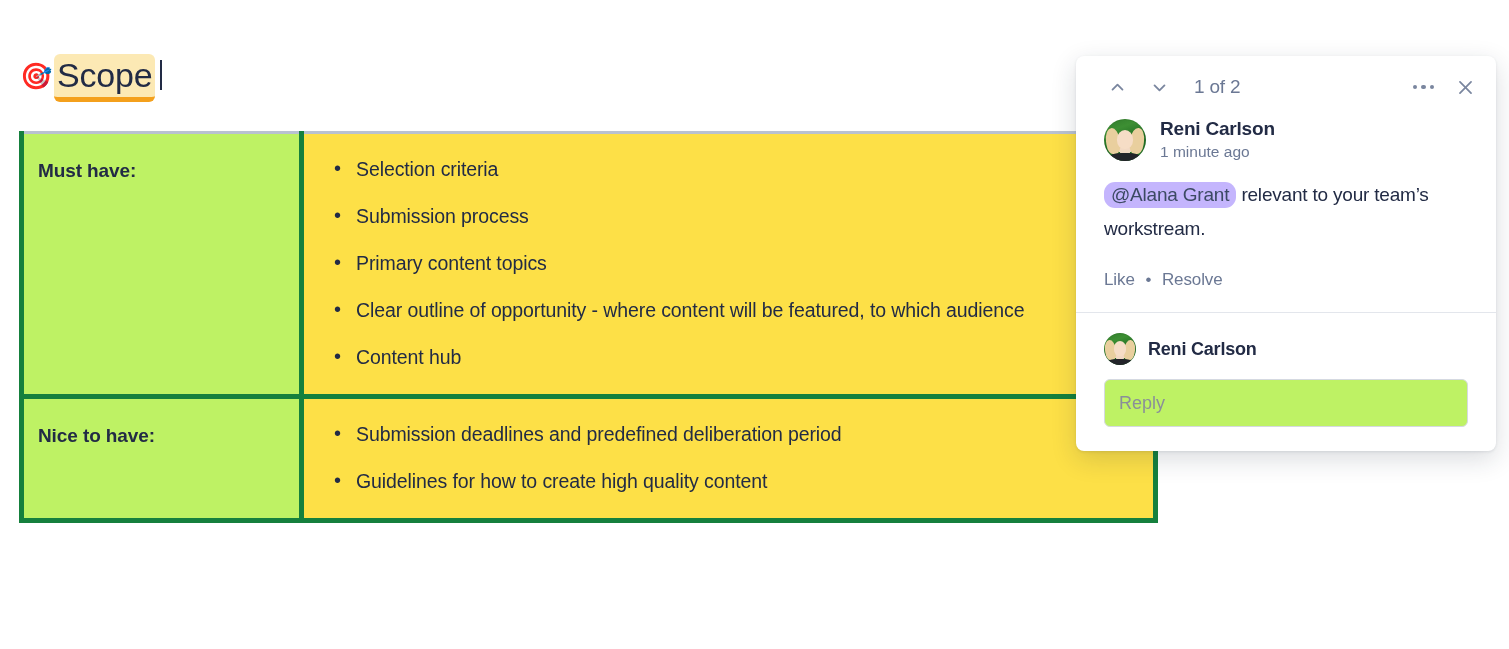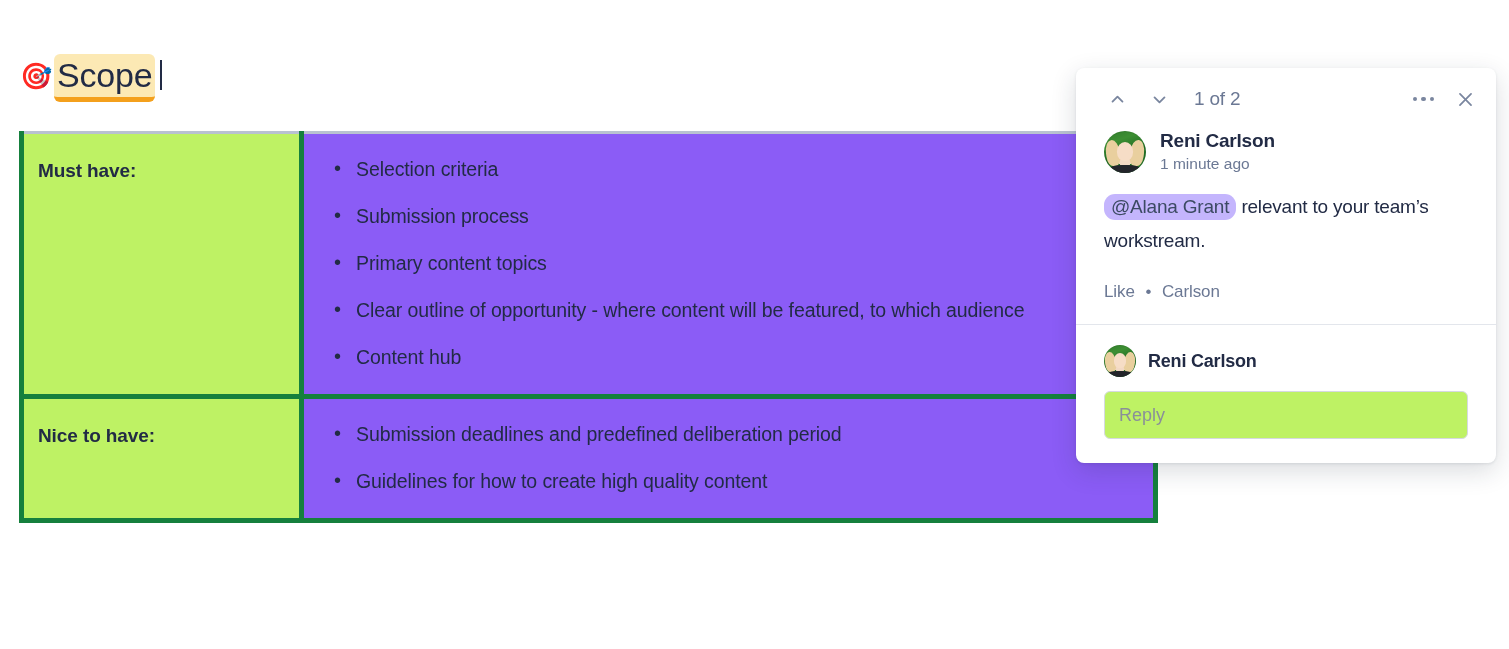--- a/index.html
+++ b/index.html
@@ -52,21 +52,21 @@
   .scope-table .label-cell {
     width: 280px;
     background: #bef264;
     font-weight: 700;
     color: #222b45;
     font-size: 19px;
     padding: 26px 0 26px 14px;
     letter-spacing: -0.1px;
   }
   .scope-table .content-cell {
-    background: #8b5cf6;
+    background: #fde047;
     padding: 18px 10px 18px 10px;
   }
   .scope-table ul {
     margin: 0; padding: 0 0 0 42px; list-style: none;
   }
   .scope-table li {
     position: relative;
     color: #222b45;
     font-size: 19.5px;
     line-height: 26px;
@@ -80,21 +80,21 @@
     font-size: 20px; color: #222b45;
   }
   .row-must .label-cell { padding-top: 26px; }
   .row-must .content-cell { padding-top: 22px; padding-bottom: 24px; }
   .row-nice .content-cell { padding-top: 22px; padding-bottom: 24px; }
   .row-not  .content-cell { padding-top: 22px; padding-bottom: 24px; }
   .row-not td { border-bottom: 3px solid #b9c2d1; }
 
   
   .comment-popup {
-    position: absolute; left: 1076px; top: 68px;
+    position: absolute; left: 1076px; top: 56px;
     width: 420px;
     background: #ffffff;
     border-radius: 8px;
     box-shadow: 0 1px 3px rgba(27,36,56,.10), 0 8px 26px rgba(27,36,56,.16);
     overflow: hidden;
     z-index: 20;
   }
   .popup-header {
     display:flex; align-items:center;
     height: 62px; padding: 0 18px 0 28px;
@@ -253,21 +253,21 @@
           <div class="author-name">Reni Carlson</div>
           <div class="author-time">1 minute ago</div>
         </div>
       </div>
 
       <div class="comment-text"><span class="mention">@Alana Grant</span> <span>relevant to your team’s workstream.</span></div>
 
       <div class="comment-actions">
         <span class="act">Like</span>
         <span class="dot">•</span>
-        <span class="act">Carlson</span>
+        <span class="act">Resolve</span>
       </div>
     </div>
 
     <div class="popup-divider"></div>
 
     <div class="reply-block">
       <div class="reply-author">
         <div class="avatar small">
           <div class="hair-l"></div>
           <div class="hair-r"></div>

